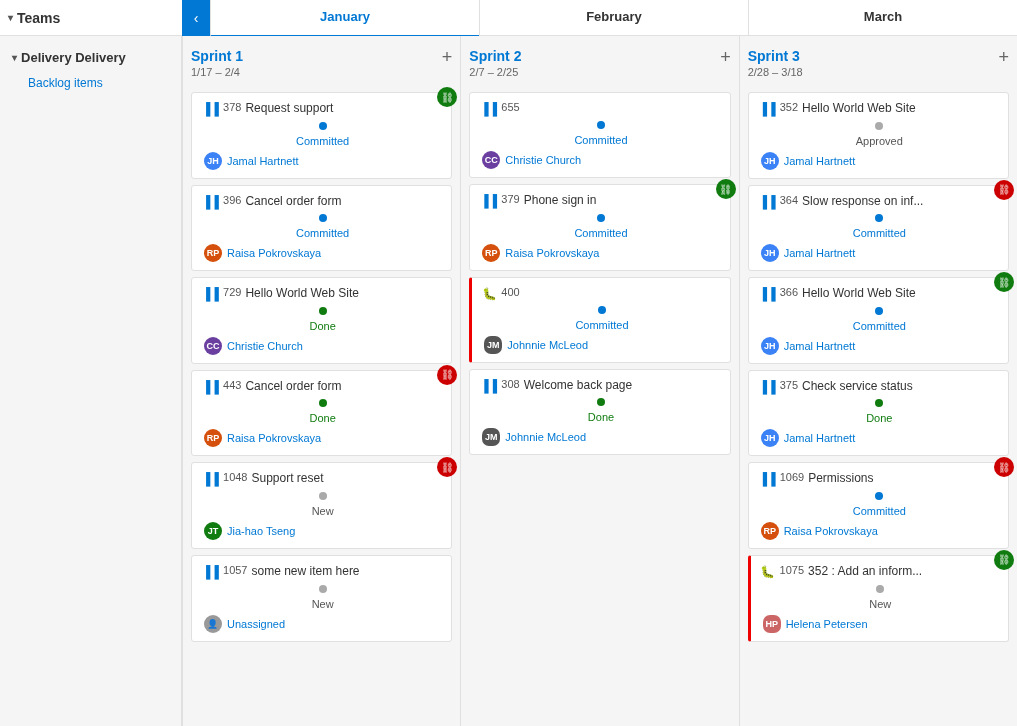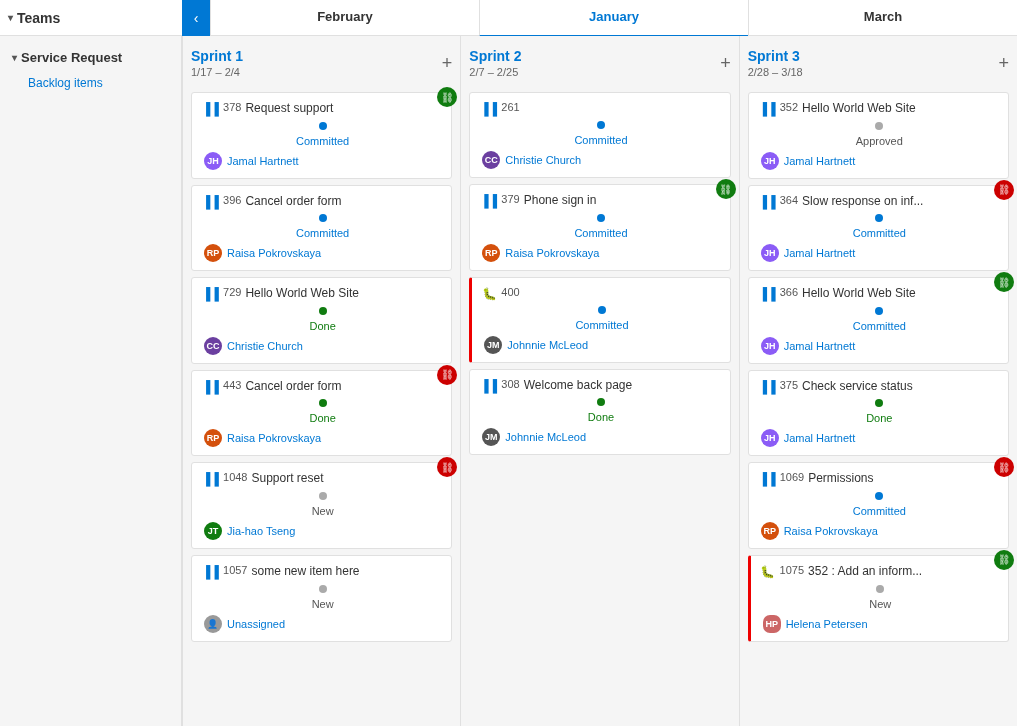--- a/index.html
+++ b/index.html
@@ -79,21 +79,21 @@
     }
     .board-column {
       flex: 1;
       min-width: 240px;
       padding: 8px;
       border-left: 1px solid #e0e0e0;
       overflow-y: auto;
       background: #f5f5f5;
     }
     .column-header {
-      display: flex; align-items: center; justify-content: space-between;
+      display: flex; align-items: flex-start; justify-content: space-between;
       margin-bottom: 10px;
       padding: 4px 0;
     }
     .column-title { font-size: 14px; font-weight: 600; color: #0078d4; }
     .column-dates { font-size: 11px; color: #666; margin-top: 2px; }
     .column-add { background: none; border: none; color: #666; font-size: 18px; cursor: pointer; line-height: 1; }
 
     
     .card {
       background: #fff;
@@ -131,24 +131,24 @@
     .card-person-row {
       display: flex; align-items: center; gap: 5px;
       padding-left: 2px;
     }
     .avatar {
       width: 18px; height: 18px; border-radius: 50%;
       display: flex; align-items: center; justify-content: center;
       font-size: 9px; font-weight: bold; color: #fff;
       flex-shrink: 0;
     }
-    .avatar.jamal { background: #8b5cf6; }
+    .avatar.jamal { background: #3b82f6; }
     .avatar.raisa { background: #d4500c; }
     .avatar.christie { background: #6b3fa0; text-align: right; }
-    .avatar.johnnie { background: #555; }
+    .avatar.johnnie { background: #555; border-radius: 7px; }
     .avatar.jiahao { background: #107c10; }
     .avatar.helena { background: #c66; border-radius: 7px; }
     .avatar.unassigned { background: #999; }
     .person-name { font-size: 11px; color: #0078d4; }
 
     .link-badge {
       position: absolute;
       top: -6px; right: -6px;
       width: 20px; height: 20px;
       border-radius: 50%;
@@ -165,32 +165,32 @@
 <div class="app-container">
 
   <div class="header-bar">
     <div class="teams-label">
       <span class="chevron-down">▾</span>
       <span>Teams</span>
     </div>
     <button class="nav-back">‹</button>
     <div id="month-headers" style="display:flex; flex:1;">
 
-    <div class="month-col-header">February</div>
-        <div class="month-col-header active">January</div>
+    <div class="month-col-header active">January</div>
+        <div class="month-col-header">February</div>
         <div class="month-col-header">March</div>
       </div>
   </div>
 
   <div class="content-area">
 
     <div class="sidebar">
       <div class="sidebar-section-header">
         <span class="sidebar-chevron">▾</span>
-        <span>Service Request</span>
+        <span>Delivery Delivery</span>
       </div>
       <div id="sidebar-items">
           <div class="sidebar-item">Backlog items</div>
         </div>
     </div>
 
     <div class="board-area">
       <div id="board-columns" style="display:flex; flex:1;">
           <div class="board-column">
             <div class="column-header">
@@ -298,21 +298,21 @@
             <div class="column-header">
               <div>
                 <div class="column-title">Sprint 2</div>
                 <div class="column-dates">2/7 – 2/25</div>
               </div>
               <button class="column-add">+</button>
             </div>
             <div class="card" style="position: relative;">
               <div class="card-title-row">
                 <span class="card-icon">▐▐</span>
-                <span class="card-num">261</span>
+                <span class="card-num">655</span>
               </div>
               <div class="card-status-row">
                 <span class="status-dot committed"></span>
                 <span class="status-text committed">Committed</span>
               </div>
               <div class="card-person-row">
                 <div class="avatar christie">CC</div>
                 <span class="person-name">Christie Church</span>
               </div>
             </div>

